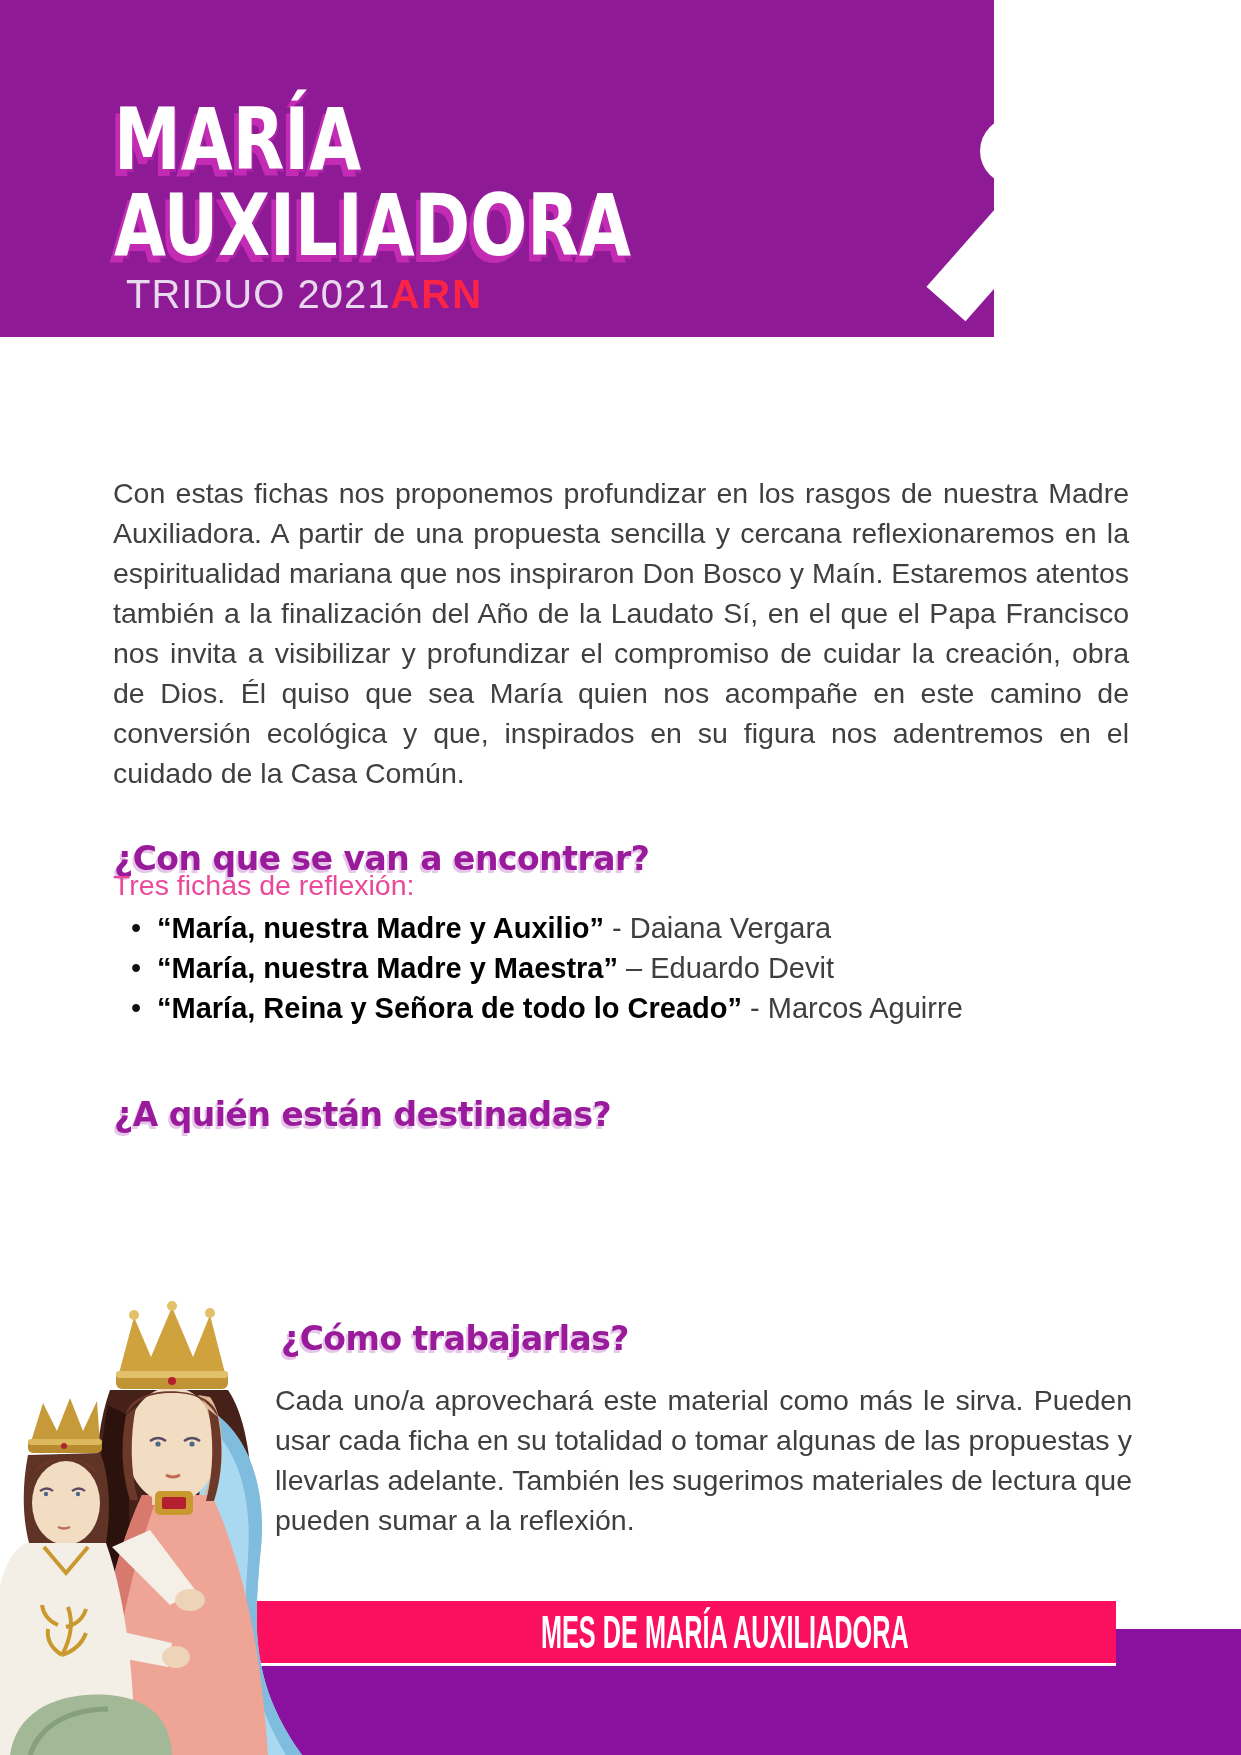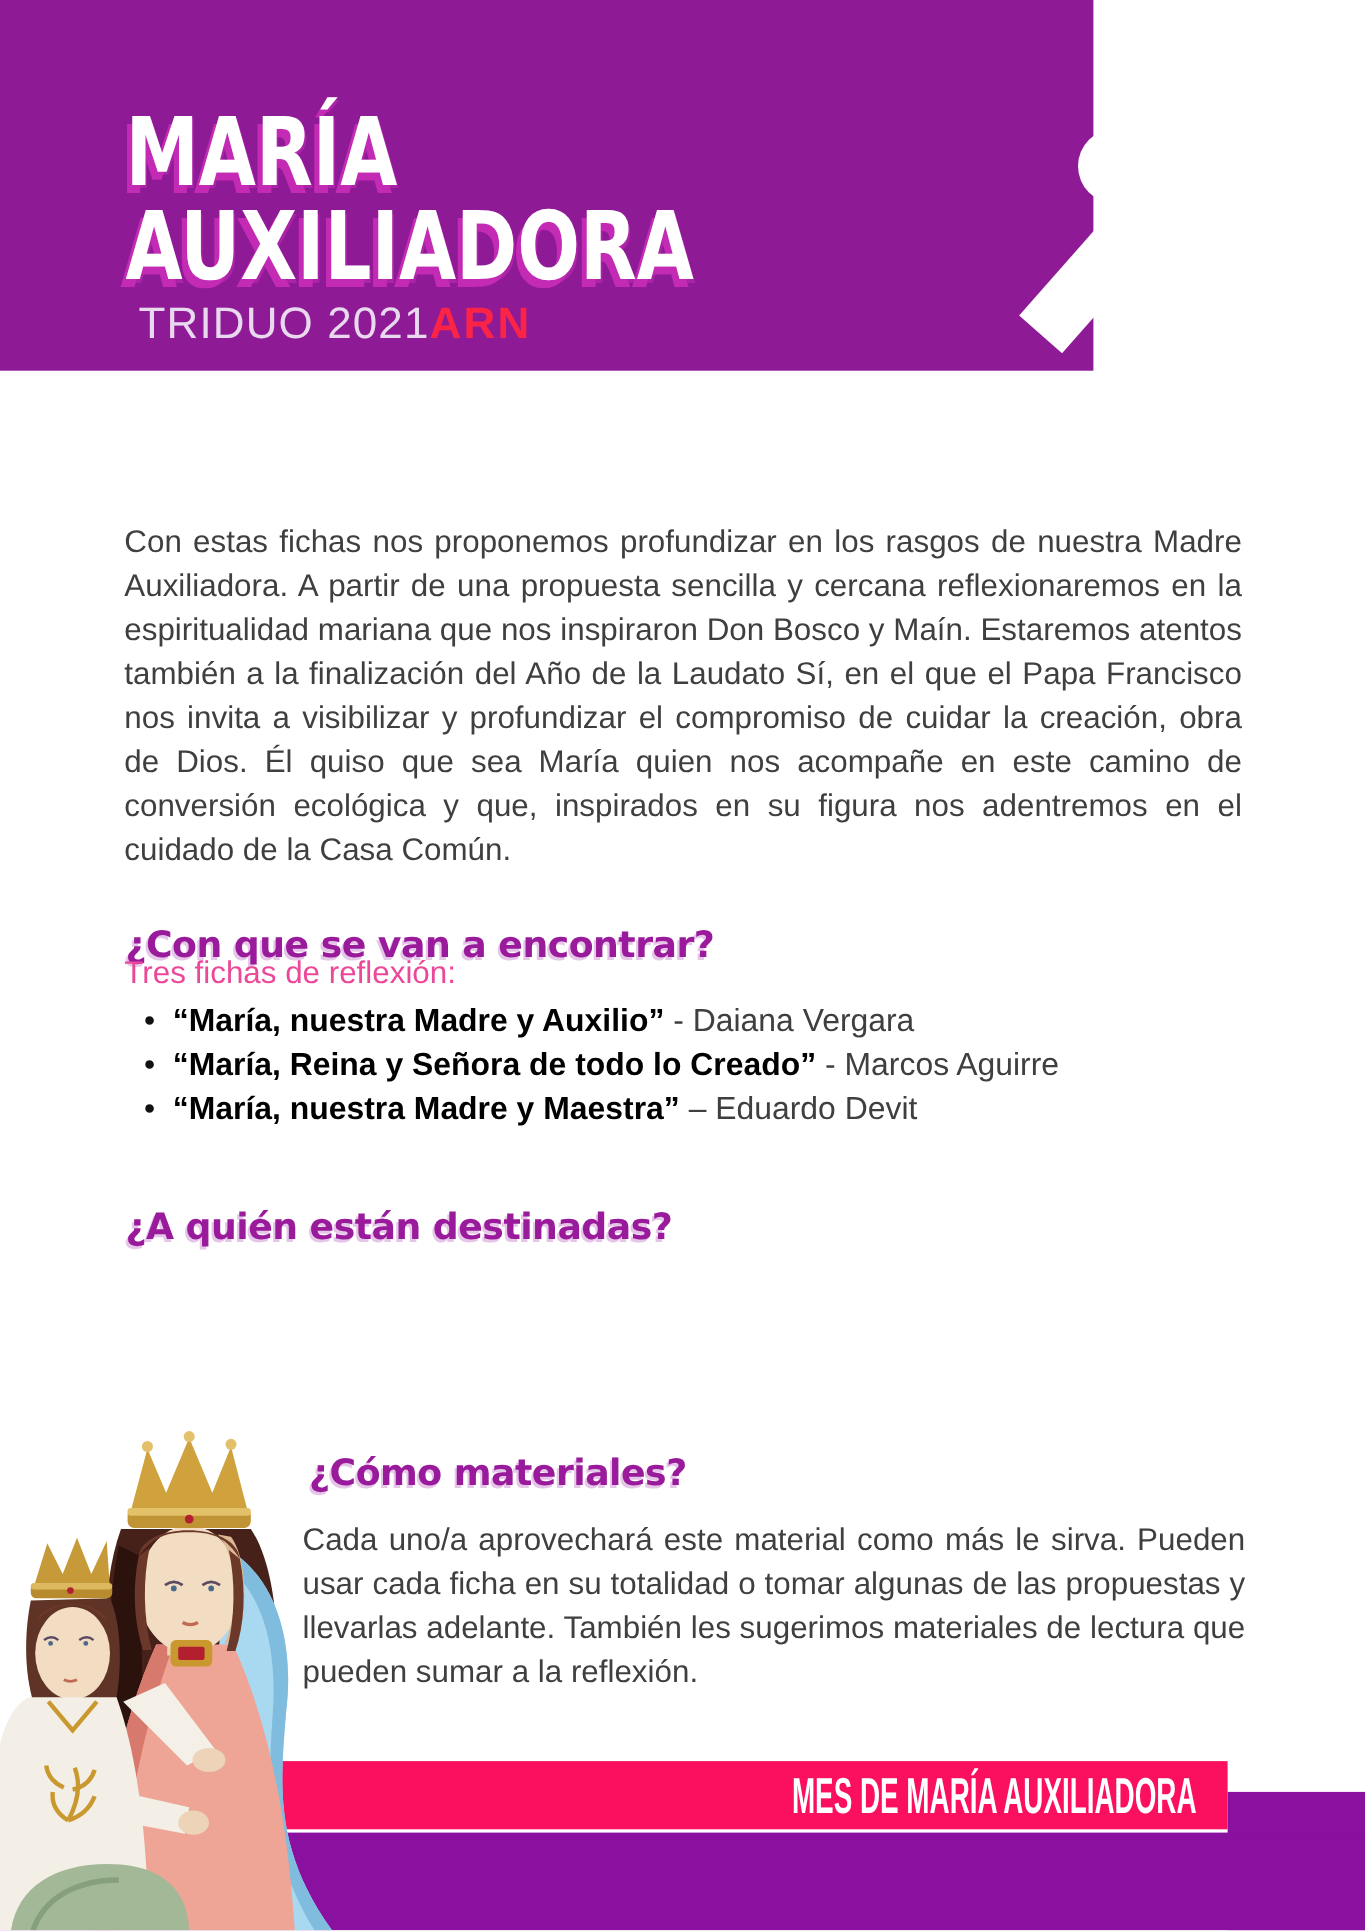--- a/index.html
+++ b/index.html
@@ -23,21 +23,21 @@
      text-shadow:-2px 3px 0 #e6c6e8;}
   .p{position:absolute;font-size:28.5px;line-height:40px;color:#3f3f3f;text-align:justify;}
   .lead{position:absolute;font-size:28.5px;color:#ec4899;}
   .bullets{position:absolute;left:113px;top:908px;width:1016px;list-style:none;margin:0;padding:0;}
   .bullets li{position:relative;padding-left:44px;line-height:40px;font-size:29px;color:#3f3f3f;}
   .bullets li::before{content:"•";position:absolute;left:18px;top:0;color:#111111;font-size:29px;}
   .bullets .bt{font-family:"Liberation Sans",sans-serif;font-weight:bold;color:#000000;}
 
   
   .pink-banner{position:absolute;left:240px;top:1601px;width:876px;height:62px;background:#fb1060;
-               display:flex;align-items:center;justify-content:flex-end;padding-right:28px;
+               display:flex;align-items:center;padding-right:28px;
                box-sizing:border-box;z-index:2;}
   .pink-banner .cond{display:inline-block;font-family:"Liberation Sans",sans-serif;font-weight:bold;
                      font-size:46px;color:#ffffff;white-space:nowrap;
                      transform:scaleX(0.55);transform-origin:right center;}
   .purple-corner{position:absolute;left:1116px;top:1629px;width:125px;height:126px;background:#8a10a0;z-index:1;}
   .purple-band{position:absolute;left:0;top:1666px;width:1241px;height:89px;background:#8a10a0;z-index:1;}
   .statue{position:absolute;left:0;top:1295px;width:335px;height:460px;z-index:3;}
 </style>
 </head>
 <body>
@@ -71,27 +71,27 @@
       </g>
     </svg>
   </header>
 
   <p class="p" style="left:113px;top:444px;width:1016px;">Con estas fichas nos proponemos profundizar en los rasgos de nuestra Madre Auxiliadora. A partir de una propuesta sencilla y cercana reflexionaremos en la espiritualidad mariana que nos inspiraron Don Bosco y Maín. Estaremos atentos también a la finalización del Año de la Laudato Sí, en el que el Papa Francisco nos invita a visibilizar y profundizar el compromiso de cuidar la creación, obra de Dios. Él quiso que sea María quien nos acompañe en este camino de conversión ecológica y que, inspirados en su figura nos adentremos en el cuidado de la Casa Común.</p>
 
   <h2 class="h" style="left:114px;top:812px;">¿Con que se van a encontrar?</h2>
   <div class="lead" style="left:113px;top:869px;">Tres fichas de reflexión:</div>
   <ul class="bullets">
     <li><span class="bt">“María, nuestra Madre y Auxilio”</span><span> - Daiana Vergara</span></li>
+    <li><span class="bt">“María, nuestra Madre y Maestra”</span><span> – Eduardo Devit</span></li>
     <li><span class="bt">“María, Reina y Señora de todo lo Creado”</span><span> - Marcos Aguirre</span></li>
-    <li><span class="bt">“María, nuestra Madre y Maestra”</span><span> – Eduardo Devit</span></li>
   </ul>
 
   <h2 class="h" style="left:114px;top:1068px;">¿A quién están destinadas?</h2>
 
-  <h2 class="h" style="left:281px;top:1292px;">¿Cómo materiales?</h2>
+  <h2 class="h" style="left:281px;top:1292px;">¿Cómo trabajarlas?</h2>
   <p class="p" style="left:275px;top:1351px;width:857px;">Cada uno/a aprovechará este material como más le sirva. Pueden usar cada ficha en su totalidad o tomar algunas de las propuestas y llevarlas adelante. También les sugerimos materiales de lectura que pueden sumar a la reflexión.</p>
 
   <div class="purple-corner"></div>
   <div class="purple-band"></div>
   <div class="pink-banner">
     <span class="cond">MES DE MARÍA AUXILIADORA</span>
   </div>
 
   <svg class="statue" viewBox="0 0 335 460" xmlns="http://www.w3.org/2000/svg">
 

